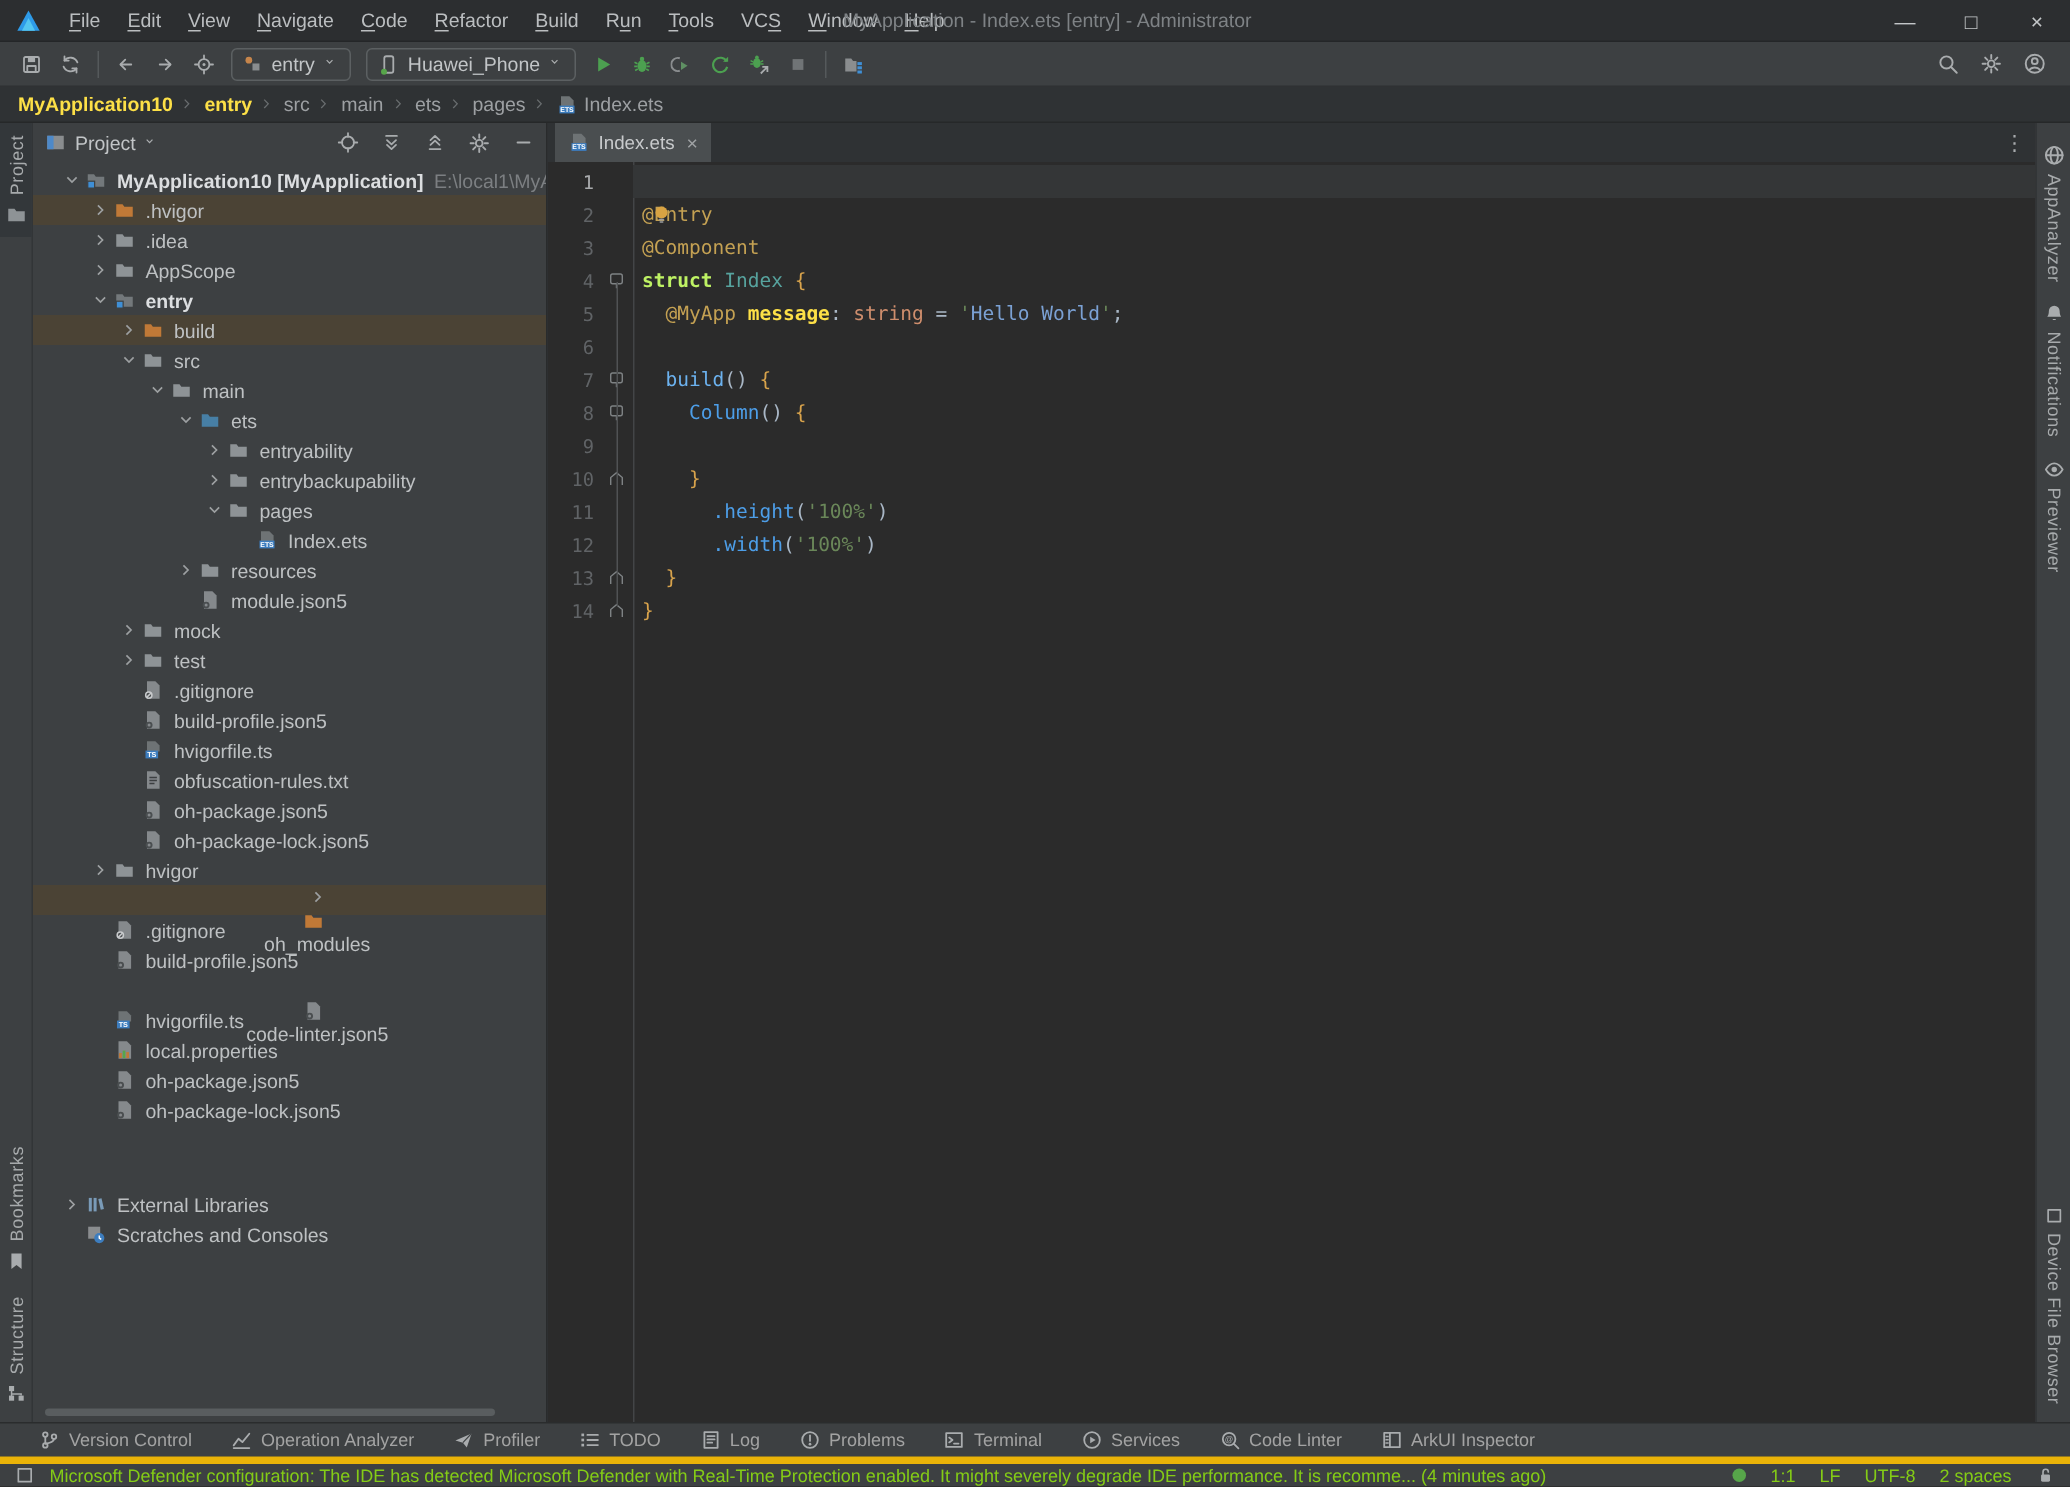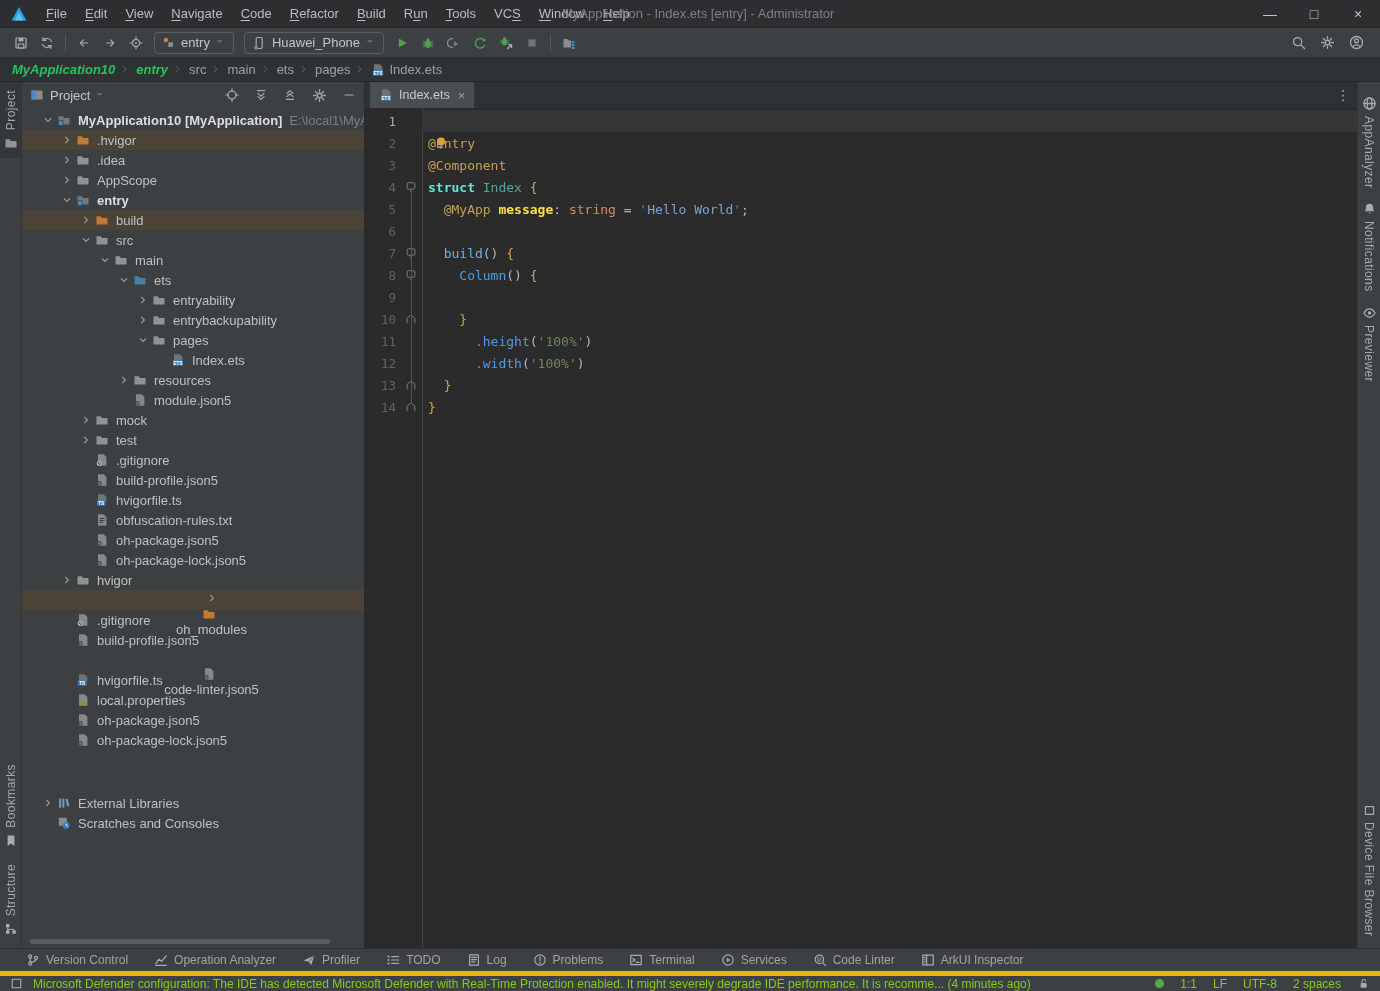--- a/index.html
+++ b/index.html
@@ -24,21 +24,21 @@
   
   .toolbar { height:30px; background:#3D4042; display:flex; align-items:center; padding:0 10px 0 8px; border-bottom:1px solid #2F3133; }
   .tbtn { width:26px; height:24px; display:flex; align-items:center; justify-content:center; border-radius:3px; }
   .tsep { width:1px; height:18px; background:#55595B; margin:0 5px; }
   .dropdown { height:22px; border:1px solid #5C6062; border-radius:4px; display:flex; align-items:center; gap:6px; padding:0 7px; margin:0 5px; color:#C2C5C7; font-size:13px; }
   .toolbar-right { margin-left:auto; display:flex; align-items:center; gap:14px; padding-right:6px; }
 
   
   .crumbbar { height:24px; background:#2F3234; display:flex; align-items:center; padding-left:10px; border-bottom:1px solid #262829; font-size:13px; color:#9DA0A3; }
   .crumb { display:flex; align-items:center; gap:4px; padding:0 2px; }
-  .crumb .lbl.bold { color:#22c55e; font-weight:bold;font-style:italic; }
+  .crumb .lbl.bold { color:#fde047; font-weight:bold; }
   .crumb-sep { margin:0 3px; opacity:.8; }
 
   
   .main { display:flex; height:866px; }
 
   .lstrip { width:22px; background:#3D4042; border-right:1px solid #323537; display:flex; flex-direction:column; align-items:center; }
   .rstrip { width:23px; background:#3D4042; border-left:1px solid #323537; display:flex; flex-direction:column; align-items:center; }
   .vtext-up { writing-mode:vertical-rl; transform:rotate(180deg); font-size:12px; color:#A7AAAC; letter-spacing:.4px; }
   .vtext-dn { writing-mode:vertical-rl; font-size:12px; color:#A7AAAC; letter-spacing:.4px; }
   .stripe-tab { display:flex; flex-direction:column; align-items:center; gap:6px; padding:8px 0; }
@@ -76,21 +76,21 @@
   .ln { width:34px; flex:0 0 34px; text-align:right; color:#606366; font-size:12.5px; padding-right:3px; font-family:"DejaVu Sans Mono",monospace; }
   .fold { width:23px; flex:0 0 23px; display:flex; align-items:center; justify-content:center; height:100%; }
   .lbody { flex:1; height:100%; display:flex; align-items:center; padding-left:6px; position:relative; }
   .cline.caret .lbody { background:#343637; }
   .cline.caret .ln { color:#A9ABAD; }
   .ctext { white-space:pre; }
   .bulb { position:absolute; left:12px; top:4px; }
   .edit-check { position:absolute; top:4px; right:12px; }
 
   .tk-ann { color:#C4A153; }
-  .tk-kwb { color:#5eead4; font-weight:bold; }
+  .tk-kwb { color:#bef264; font-weight:bold; }
   .tk-kw  { color:#CF8E6D; }
   .tk-typ { color:#57A39E; }
   .tk-brc { color:#D8A34C; }
   .tk-fld { color:#fde047; font-weight:bold; }
   .tk-pln { color:#A9B7C6; }
   .tk-str { color:#6A8759; }
   .tk-strb{ color:#7BA1D4; }
   .tk-fnc { color:#6CB2EF; }
   .tk-cmp { color:#4D9EE8; }
 

